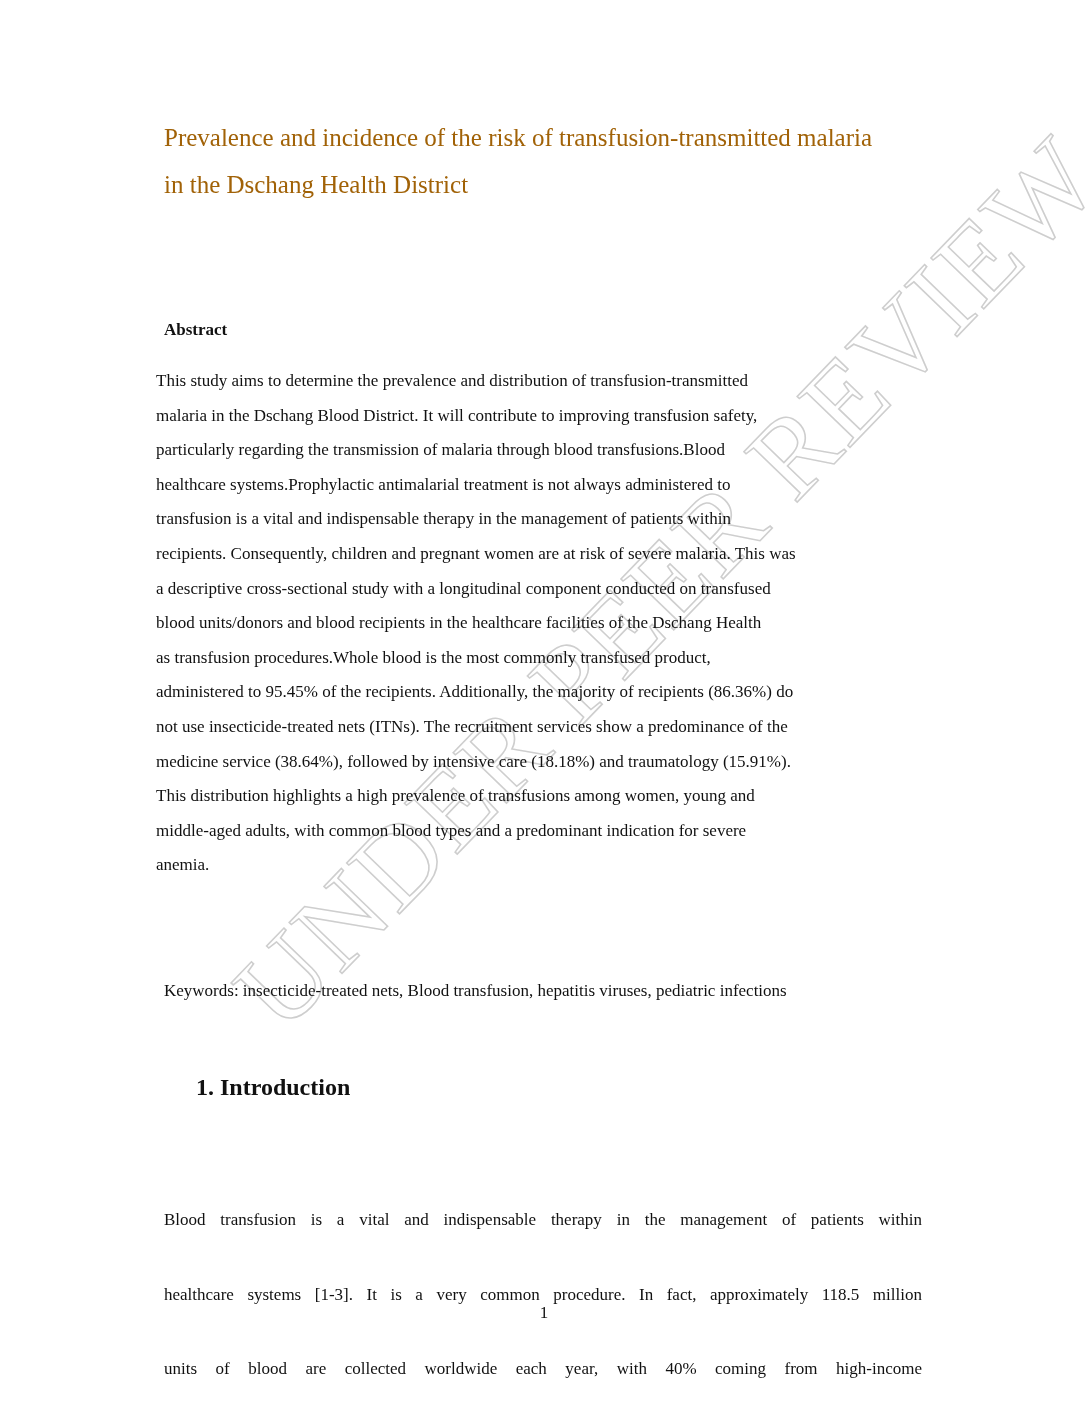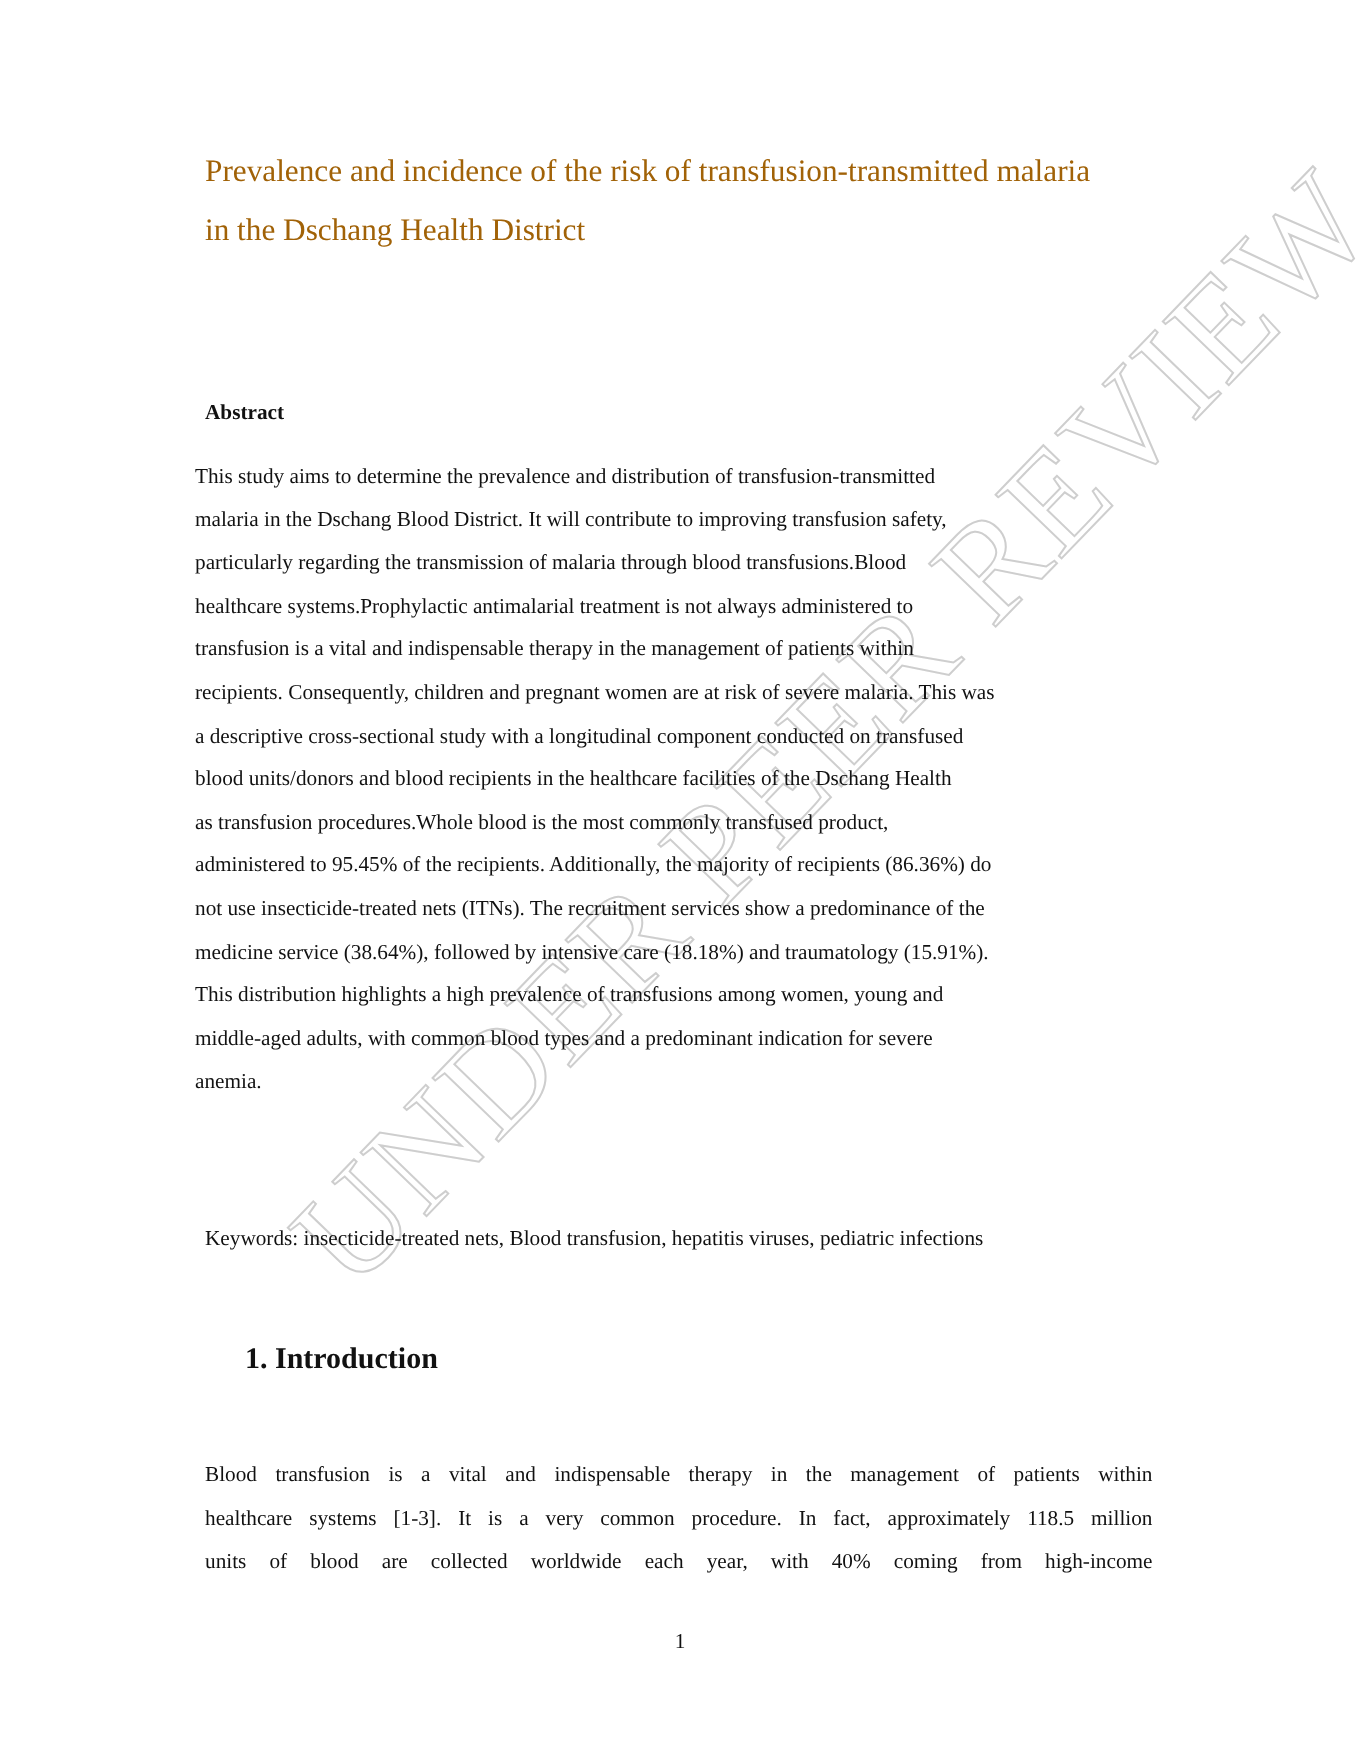--- a/index.html
+++ b/index.html
@@ -11,21 +11,21 @@
   .abstract-heading { position: absolute; left: 164px; top: 320px;
            font-size: 17px; font-weight: bold; }
   .abstract-body { position: absolute; left: 156px; top: 364px; width: 760px;
            font-size: 17px; line-height: 34.6px; }
   .abstract-body .line { display: block; white-space: nowrap; }
   .keywords { position: absolute; left: 164px; top: 981px; font-size: 17px; white-space: nowrap; }
   .section-heading { position: absolute; left: 196px; top: 1074px;
            font-size: 24px; font-weight: bold; }
   .intro-body { position: absolute; left: 164px; top: 1163px; width: 758px;
            font-size: 17px; line-height: 34.6px; }
-  .intro-body .line { display: block; text-align: justify; text-align-last: justify; white-space: nowrap; }
+  .intro-body .line { display: block; text-align: justify; text-align-last: justify; white-space: nowrap; margin-top: 40px; }
   .page-number { position: absolute; left: 0; width: 1088px; top: 1303px;
            text-align: center; font-size: 17px; }
   .watermark { position: absolute; left: 130px; top: 650px; width: 820px;
            transform: rotate(-46deg); transform-origin: center;
            font-family: "Liberation Serif", serif; font-size: 112px; letter-spacing: 2px;
            color: transparent; -webkit-text-stroke: 1.6px #c9c9c9; text-align: center;
            white-space: nowrap; pointer-events: none; opacity: 0.9; }
 </style>
 </head>
 <body>

